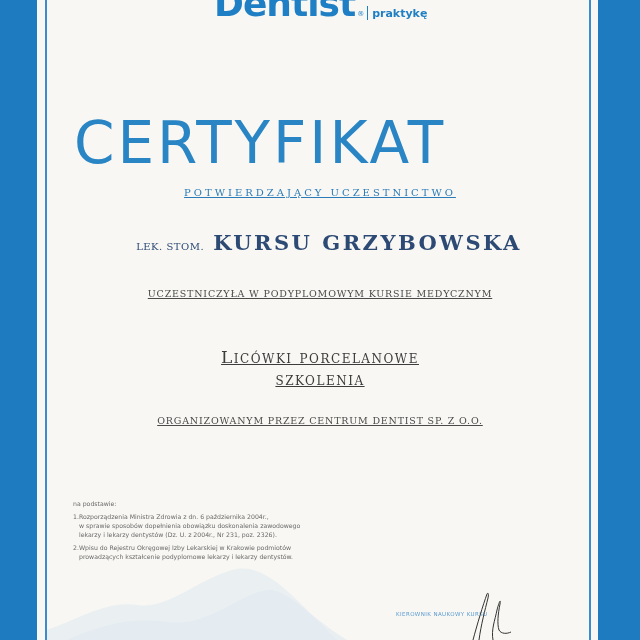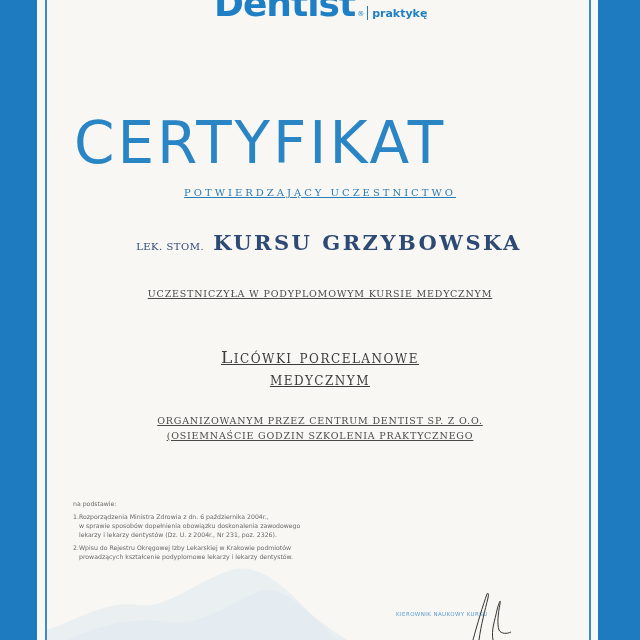--- a/index.html
+++ b/index.html
@@ -88,26 +88,25 @@
   <span class="name-prefix">lek. stom.</span>
   <span class="name">KURSU GRZYBOWSKA</span>
 </div>
 
 <div class="para p1">
   <div>Uczestniczyła w podyplomowym kursie medycznym</div>
 </div>
 
 <div class="para course">
   <div>Licówki porcelanowe</div>
-  <div>medycznym</div>
+  <div>szkolenia</div>
 </div>
 
 <div class="para p2">
   <div>Organizowanym przez Centrum Dentist Sp. z o.o.</div>
-  <div>(osiemnaście godzin szkolenia praktycznego</div>
 </div>
 
 <div class="basis">
   <div>na podstawie:</div>
   <div class="item">
     <div>1.Rozporządzenia Ministra Zdrowia z dn. 6 października 2004r.,</div>
     <div class="indent">w sprawie sposobów dopełnienia obowiązku doskonalenia zawodowego</div>
     <div class="indent">lekarzy i lekarzy dentystów (Dz. U. z 2004r., Nr 231, poz. 2326).</div>
   </div>
   <div class="item">

